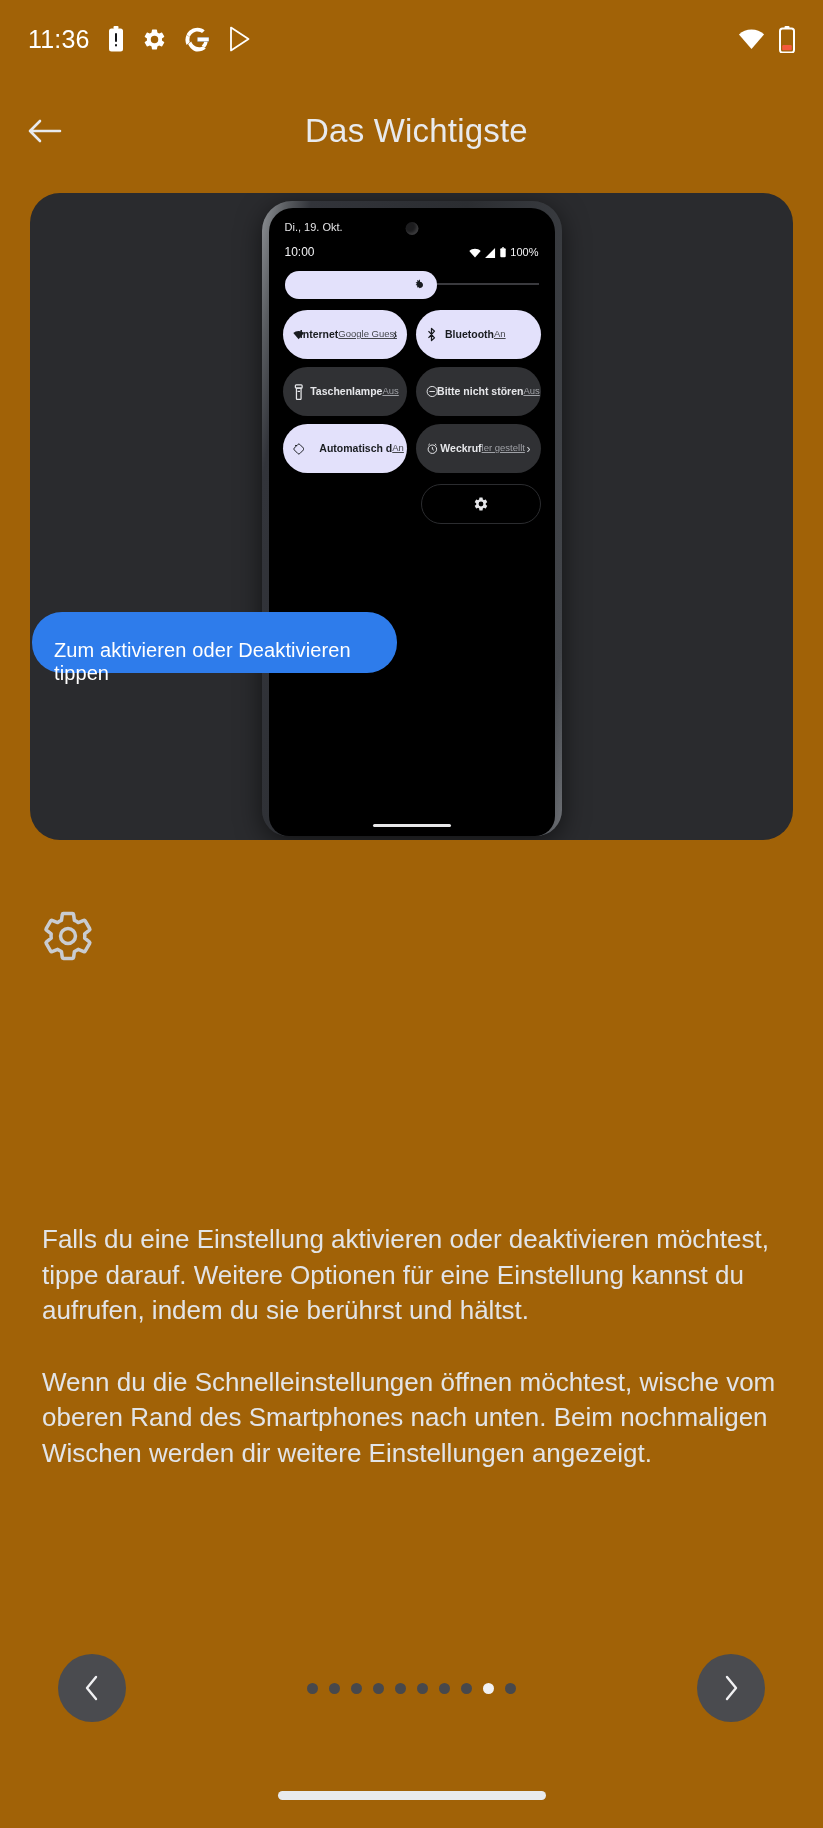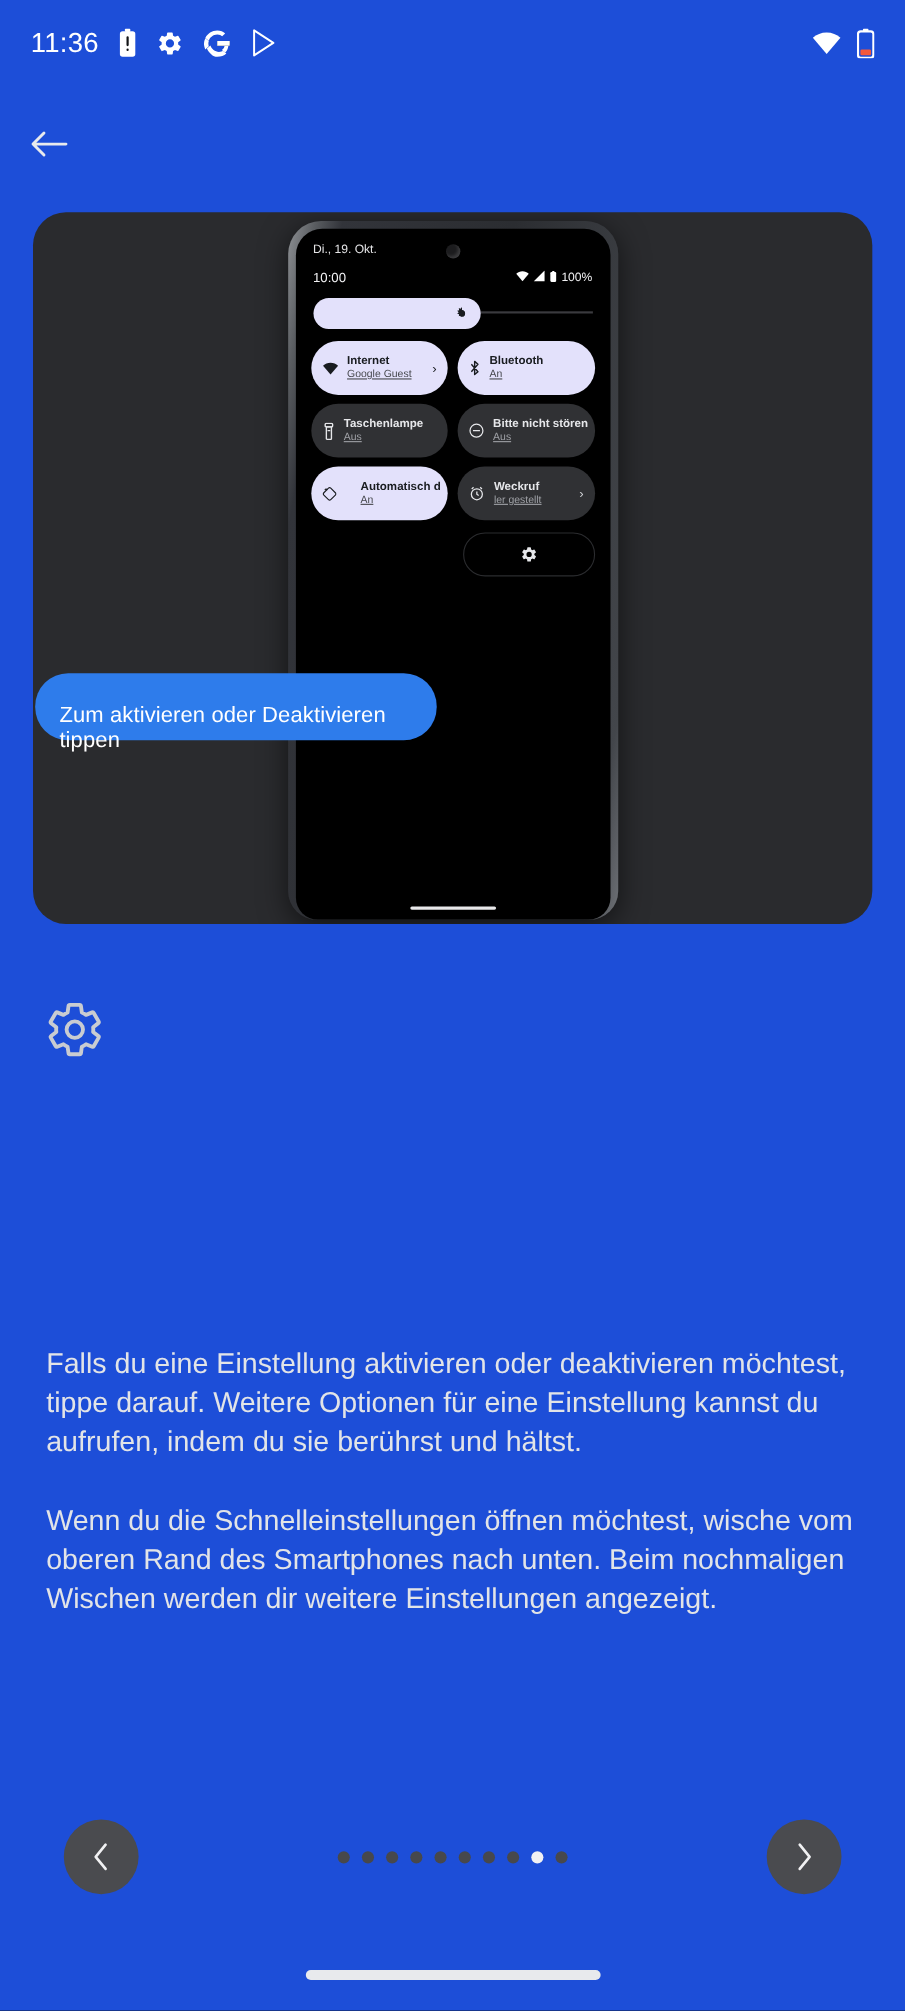--- a/index.html
+++ b/index.html
@@ -2,21 +2,21 @@
 <html><head>
 <meta charset="utf-8">
 <style>
   * { margin:0; padding:0; box-sizing:border-box; }
   html,body {
     width:823px; height:1828px;
     background:#121316;
     font-family:"Liberation Sans", sans-serif;
     overflow:hidden;
   }
-  .screen { position:relative; width:823px; height:1828px; background:#1d4ed8; }
+  .screen { position:relative; width:823px; height:1828px; background:#a16207; }
 
   
   .statusbar {
     position:absolute; top:0; left:0; width:823px; height:78px;
     display:flex; align-items:center; padding:0 28px;
   }
   .sb-left { display:flex; align-items:center; gap:18px; }
   .sb-time { color:#ffffff; font-size:25px; letter-spacing:.2px; font-weight:400; }
   .sb-right { margin-left:auto; display:flex; align-items:center; gap:14px; }
   .ic { display:inline-flex; align-items:center; justify-content:center; }
@@ -59,21 +59,21 @@
   .punch {
     position:absolute; left:50%; top:14px; transform:translateX(-50%);
     width:13px; height:13px; border-radius:50%;
     background:#1c1c1e;
     box-shadow:inset -2px -2px 3px rgba(255,255,255,.14);
   }
   .ps-statusrow {
     display:flex; align-items:center; padding:12px 16px 0 16px;
     color:#f1f1f3; font-size:12px;
   }
-  .ps-statusrow .right { margin-left:auto; display:flex; align-items:flex-start; gap:4px; font-size:11px; }
+  .ps-statusrow .right { margin-left:auto; display:flex; align-items:flex-end; gap:4px; font-size:11px; }
 
   .brightness-row { padding:12px 16px 0 16px; position:relative; }
   .brightness-track {
     position:absolute; left:16px; right:16px; top:24px; height:2px;
     background:#3a3a3e;
   }
   .brightness-bar {
     position:relative; z-index:2;
     width:152px; height:28px; border-radius:14px;
     background:#e3e1fb;
@@ -83,21 +83,21 @@
 
   .tiles { padding:11px 14px 0 14px; display:flex; flex-direction:column; gap:8px; }
   .tile-row { display:flex; gap:9px; }
   .tile {
     flex:1; height:49px; border-radius:25px;
     display:flex; align-items:center; gap:8px;
     padding:0 10px; overflow:hidden; position:relative;
   }
   .tile.on  { background:#e3e1fb; }
   .tile.off { background:#303134; }
-  .tile .t-txt { display:flex; flex-direction:column; justify-content:center; min-width:0; }
+  .tile .t-txt { display:flex; flex-direction:row; justify-content:center; min-width:0; }
   .tile .t-title { font-size:10.5px; font-weight:700; line-height:1.25; white-space:nowrap; }
   .tile .t-sub   { font-size:9.5px; line-height:1.3; white-space:nowrap;text-decoration:underline; }
   .tile.on  .t-title { color:#191c20; }
   .tile.on  .t-sub   { color:#46484d; }
   .tile.off .t-title { color:#e6e7ea; }
   .tile.off .t-sub   { color:#9fa1a6; }
   .tile .chev { margin-left:auto; font-size:12px; }
   .tile.on .chev  { color:#191c20; }
   .tile.off .chev { color:#cfd1d5; }
   .tile.ind-left .t-txt { padding-left:14px; }
@@ -211,20 +211,21 @@
       </span>
     </div>
   </div>
 
   <div class="appbar">
     <div class="back-btn">
       <svg width="38" height="30" viewBox="0 0 38 30" fill="none" stroke="#e8eaed" stroke-width="2.6" stroke-linecap="round" stroke-linejoin="round">
         <path d="M34 15H4M14 5L4 15l10 10"></path>
       </svg>
     </div>
+    <div class="appbar-title">Das Wichtigste</div>
   </div>
 
   <div class="hero">
 
     <div class="phone">
       <div class="phone-screen">
 
         <div class="ps-datebar">
           <span>Di., 19. Okt.</span>
           <span class="punch"></span>

